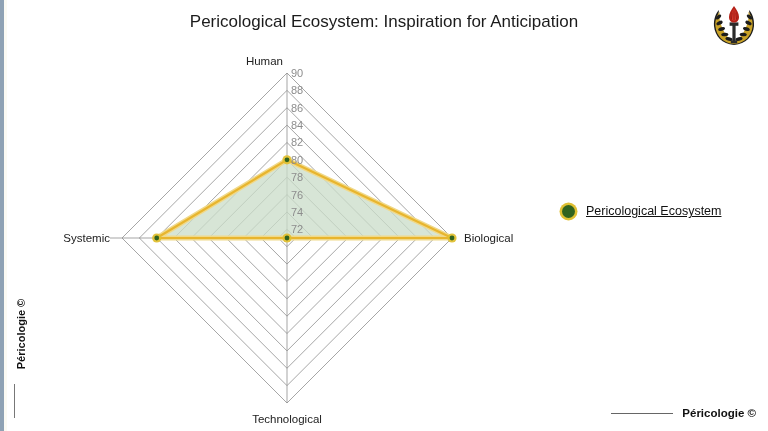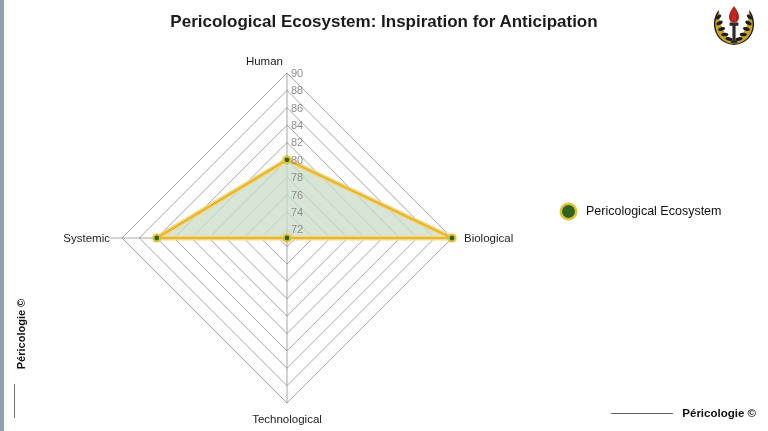--- a/index.html
+++ b/index.html
@@ -19,21 +19,21 @@
   }
   .edge-strip-inner{
     position:absolute;left:4px;top:0;width:3px;height:431px;
     background:#fbfaf3;
   }
 
   
   .title{
     position:absolute;left:0;top:12px;width:768px;
     text-align:center;
-    font-size:17px;font-weight:bold;color:#1b1b1b;
+    font-size:17px;font-weight:normal;color:#1b1b1b;
     letter-spacing:0px;
   }
 
   
   .logo{
     position:absolute;right:10px;top:4px;width:48px;height:44px;
   }
 
   
   .vwatermark{
@@ -77,21 +77,21 @@
   
   .legend{
     position:absolute;left:562px;top:204px;
     display:flex;align-items:center;gap:11px;
   }
   .legend-swatch{
     width:13px;height:13px;border-radius:50%;
     background:#31631f;
     box-shadow:0 0 0 2.5px #e0c033;
   }
-  .legend-text{font-size:12.5px;color:#111;white-space:nowrap;}
+  .legend-text{font-size:12.5px;color:#111;white-space:nowrap;text-decoration:underline;}
 </style>
 </head>
 <body>
 
 <div id="root">
 
   <div class="edge-strip"></div>
   <div class="edge-strip-inner"></div>
 
   <div class="title">Pericological Ecosystem: Inspiration for Anticipation</div>

